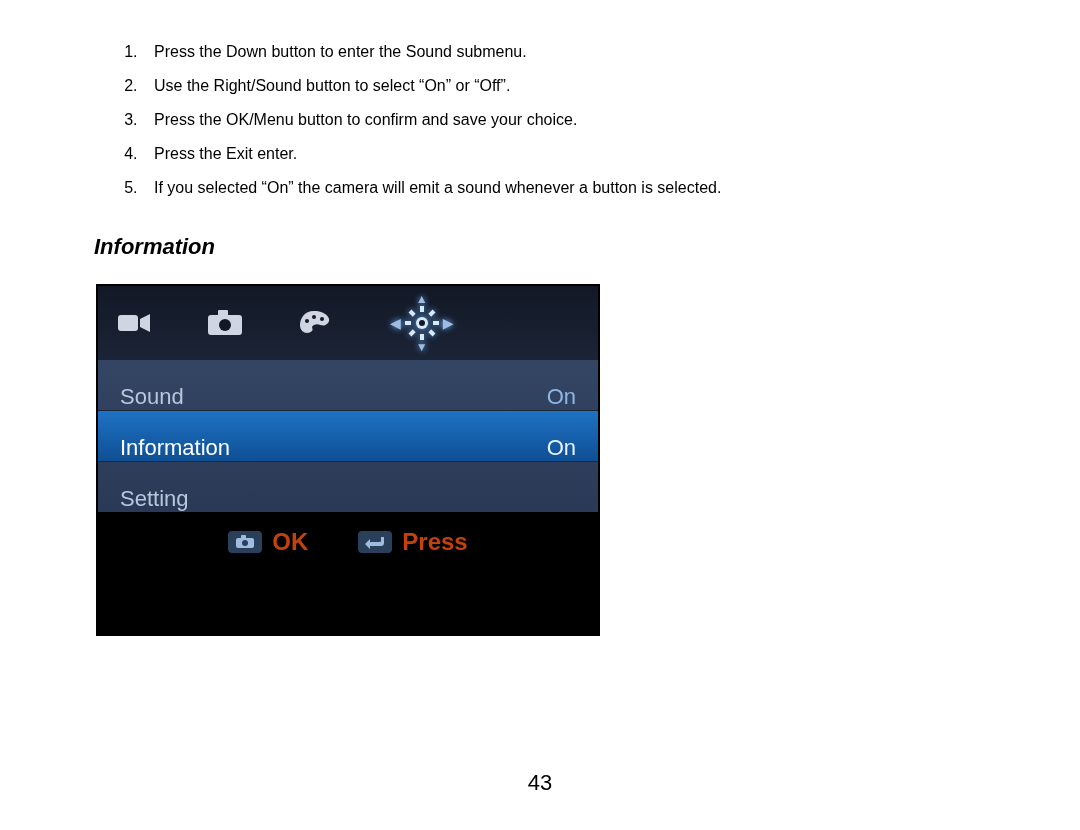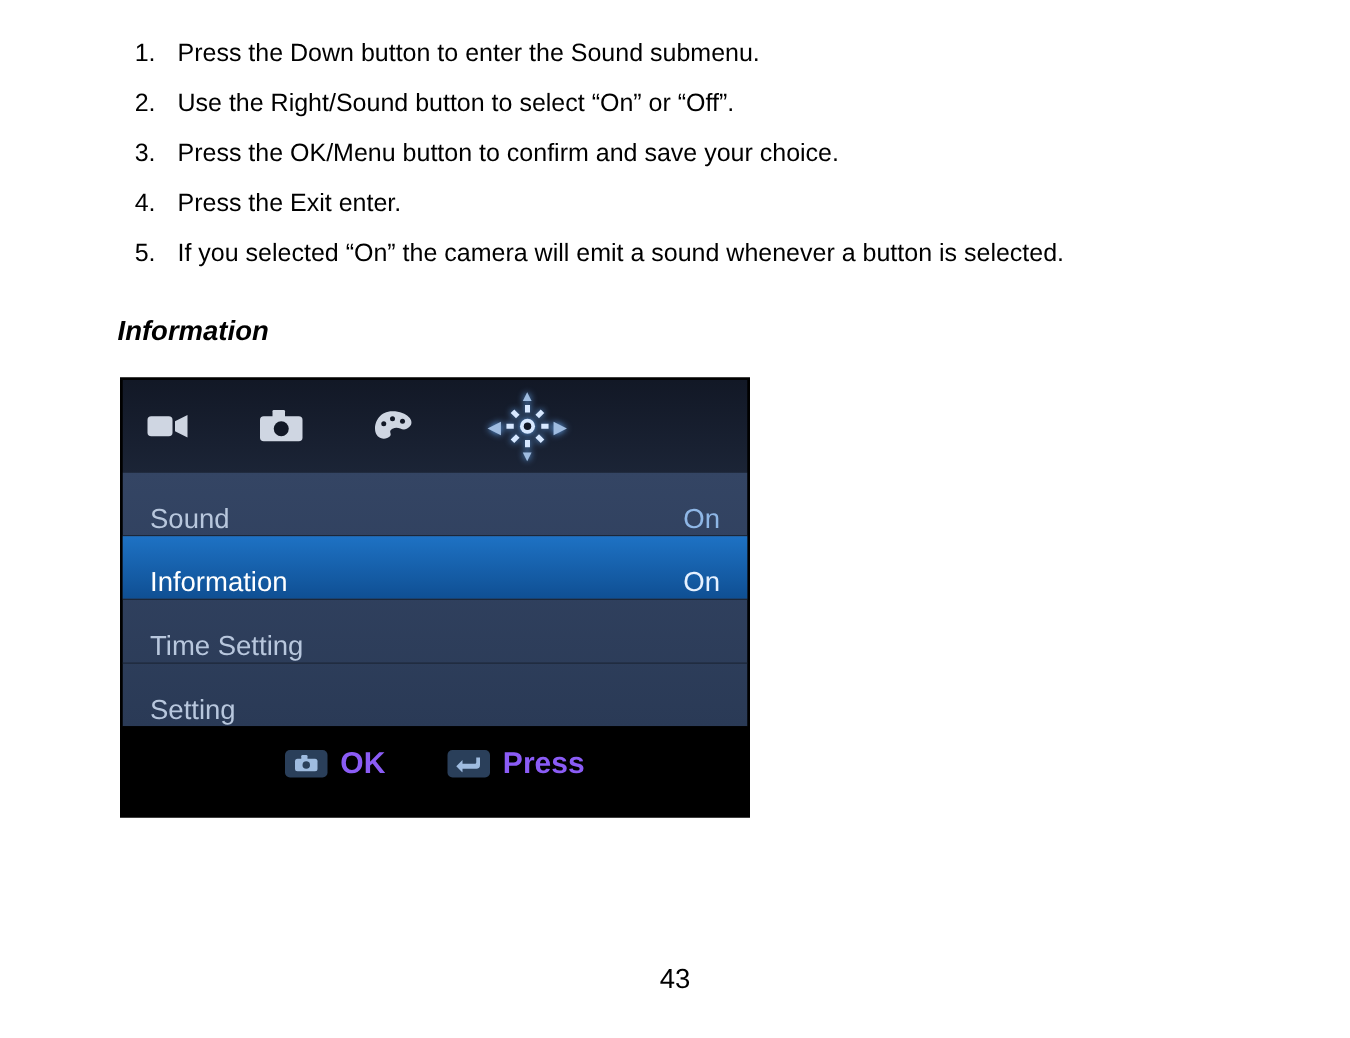--- a/index.html
+++ b/index.html
@@ -1,31 +1,31 @@
 <!DOCTYPE html>
 <html><head>
 <meta charset="utf-8">
 <style>
   html,body{margin:0;padding:0;background:#fff;color:#000;font-family:Arial,Helvetica,sans-serif}
   .page{width:1080px;height:830px;box-sizing:border-box;padding:28px 90px 0 90px;position:relative}
-  ol.instructions{margin:0;padding-left:40px;font-size:20px;line-height:1.5}
+  ol.instructions{margin:12px;padding-left:40px;font-size:16px;line-height:1.5}
   ol.instructions li{padding-left:12px;margin-bottom:10px;text-align:justify}
   .section-heading{font-style:italic;font-weight:bold;font-size:22px;margin:34px 0 24px 4px}
   .screenshot{width:500px;height:348px;background:#000;border:2px solid #000;margin-left:6px;position:relative;overflow:hidden}
   .tabs{height:74px;background:linear-gradient(#121826,#1b2436);display:flex;align-items:center;padding:0 18px;gap:54px}
   .tab{color:#cfd6e2;display:flex;align-items:center;justify-content:center}
   .tab-active{color:#d7e8ff;position:relative;filter:drop-shadow(0 0 3px #6cb1ff)}
   .arrow-h{font-size:14px;color:#9fbce0;padding:0 4px}
   .arrow-v{position:absolute;font-size:12px;color:#9fbce0;left:50%;transform:translateX(-50%)}
   .menu{background:linear-gradient(#344564,#2a3a56);}
   .row{display:flex;justify-content:space-between;align-items:flex-end;padding:0 22px;height:50px;border-bottom:1px solid #1c2738;font-size:22px;color:#b8c7dd}
   .row.selected{background:linear-gradient(#1e72c4,#0f4f93);color:#fff}
   .row .val{color:#8fb7e6}
   .row.selected .val{color:#e6f1ff}
-  .footer{height:60px;background:#000;display:flex;align-items:center;justify-content:center;gap:50px;color:#8b5cf6;font-size:24px;font-weight:bold}
+  .footer{height:60px;background:#000;display:flex;align-items:center;justify-content:center;gap:50px;color:#c2410c;font-size:24px;font-weight:bold}
   .foot-item{display:flex;align-items:center;gap:10px}
   .foot-icon{width:34px;height:22px;border-radius:4px;background:#2a3f5a;display:flex;align-items:center;justify-content:center;color:#cbe3ff;font-size:13px}
   .pagenum{position:absolute;bottom:34px;left:0;width:100%;text-align:center;font-size:22px}
   
   .tab svg{display:block}
 </style>
 </head>
 <body>
 
 <div class="page">
@@ -90,24 +90,20 @@
 
     <div class="menu">
       <div class="row">
         <span>Sound</span>
         <span class="val">On</span>
       </div>
       <div class="row selected">
         <span>Information</span>
         <span class="val">On</span>
       </div>
-      <div class="row">
-        <span>Time Setting</span>
-        <span class="val"></span>
-      </div>
       <div class="row" style="border-bottom:none">
         <span>Setting</span>
         <span class="val"></span>
       </div>
     </div>
 
     <div class="footer">
       <div class="foot-item">
         <span class="foot-icon">
           <svg width="20" height="14" viewBox="0 0 20 14">

